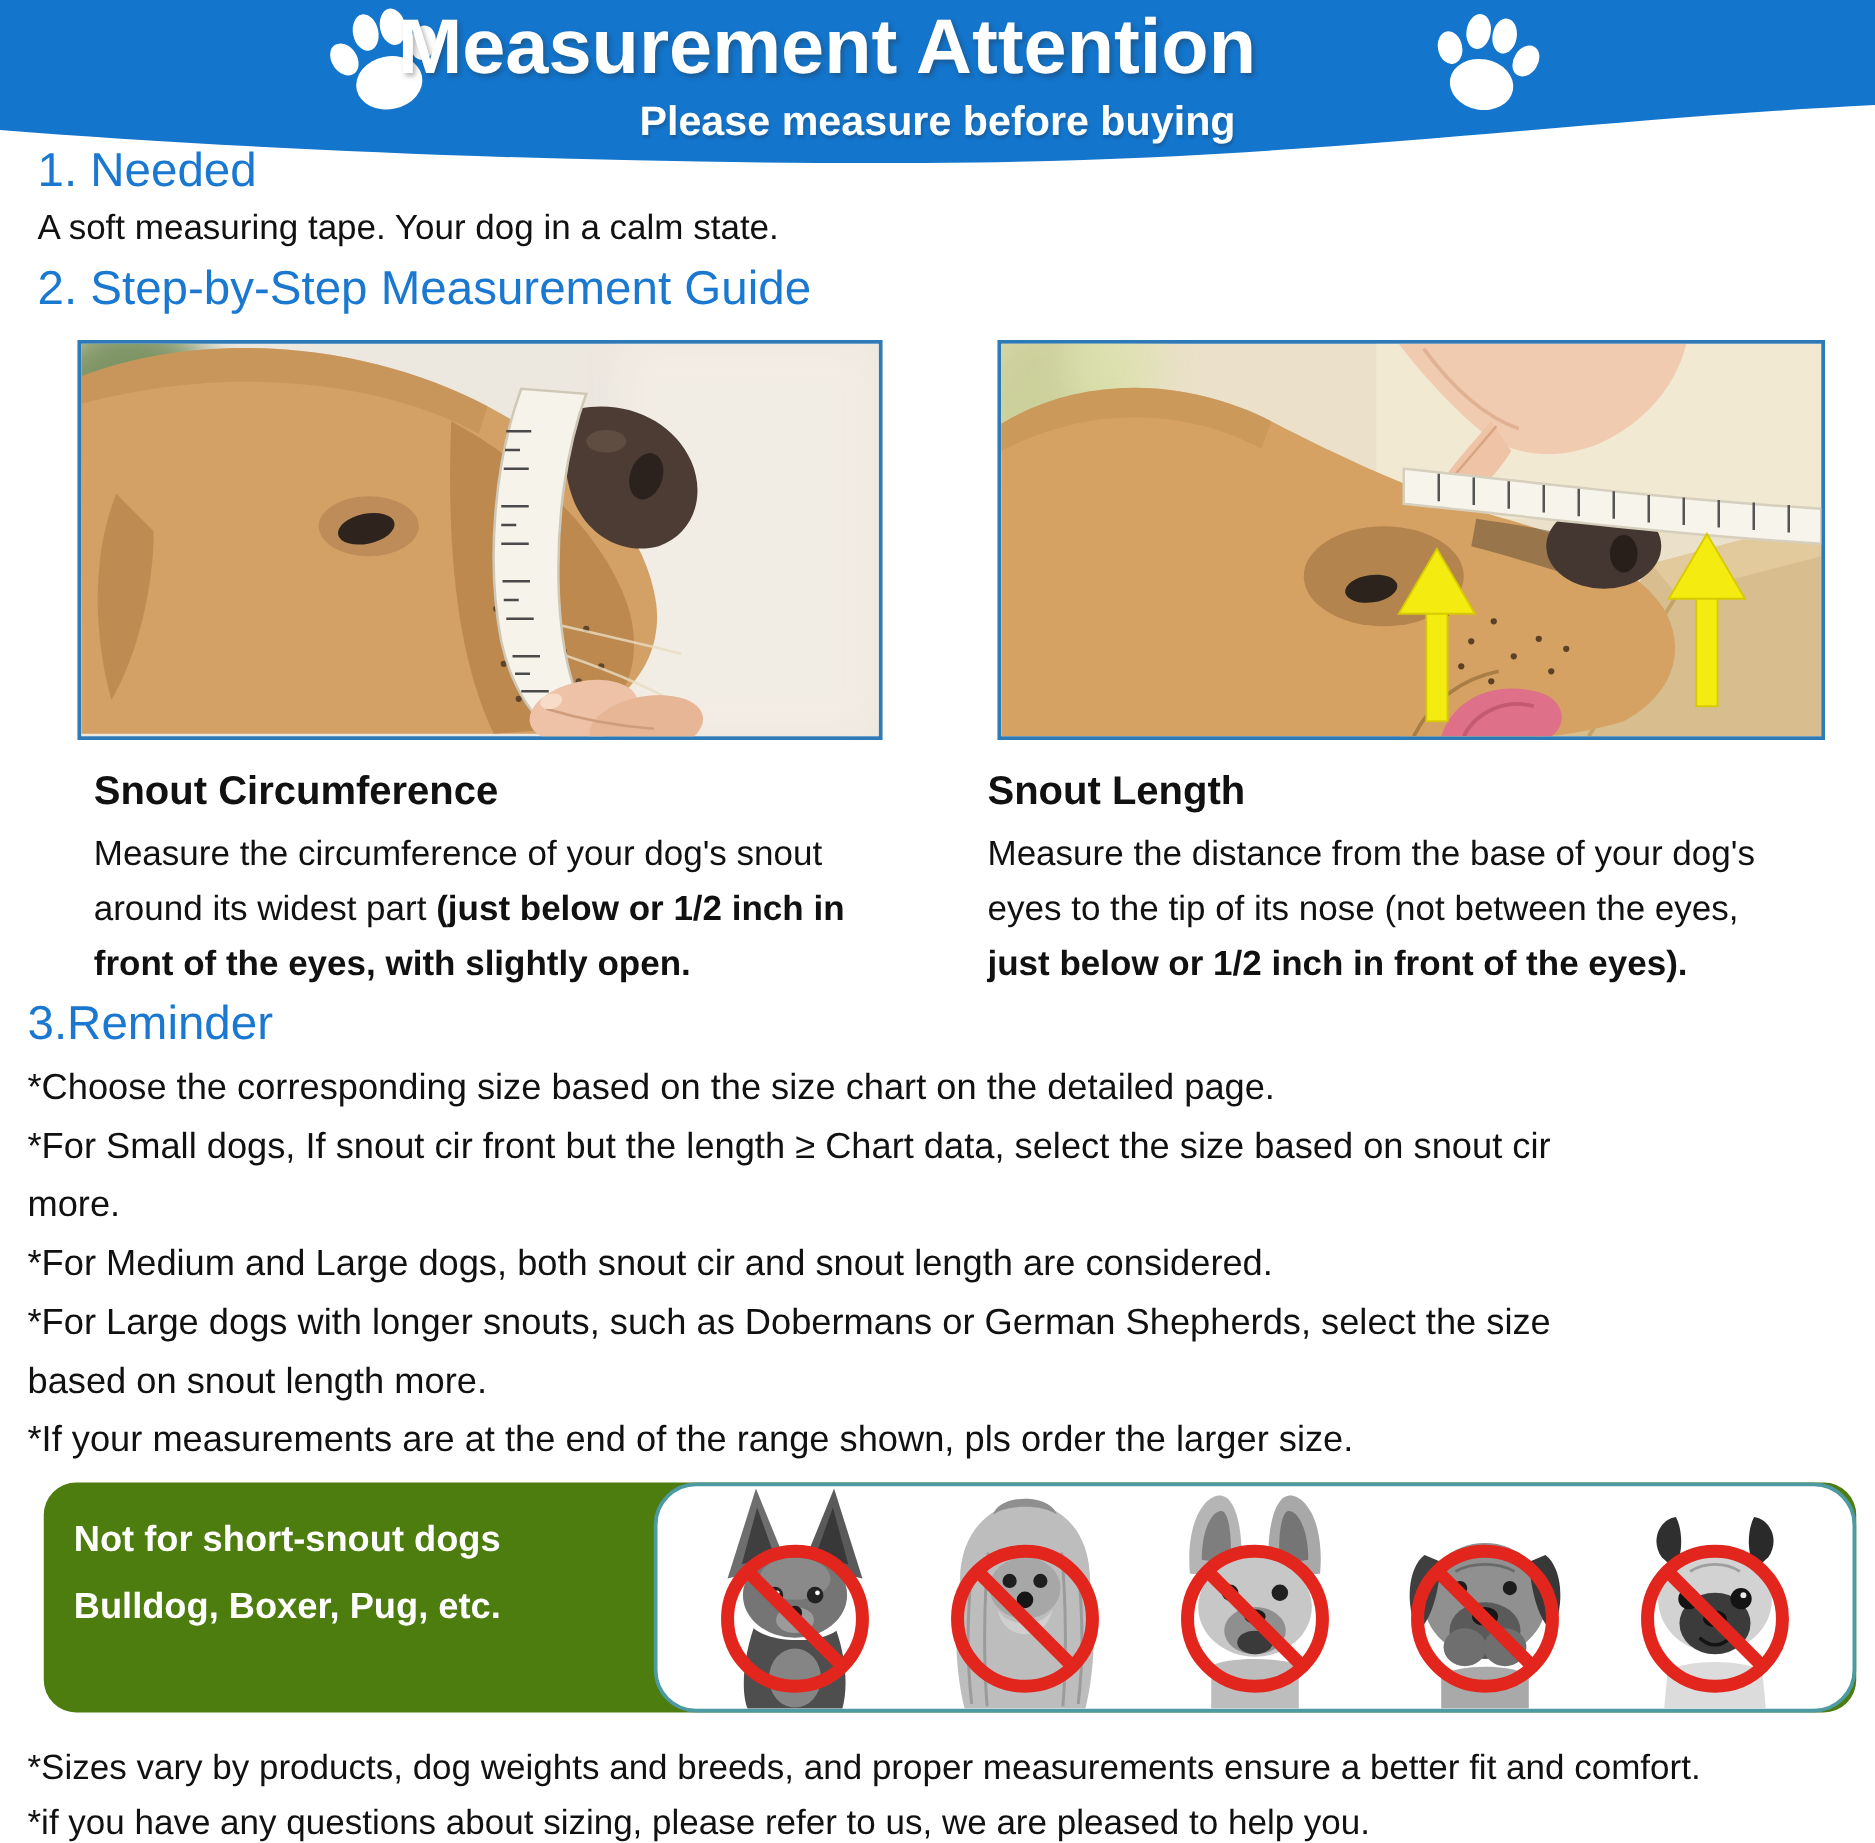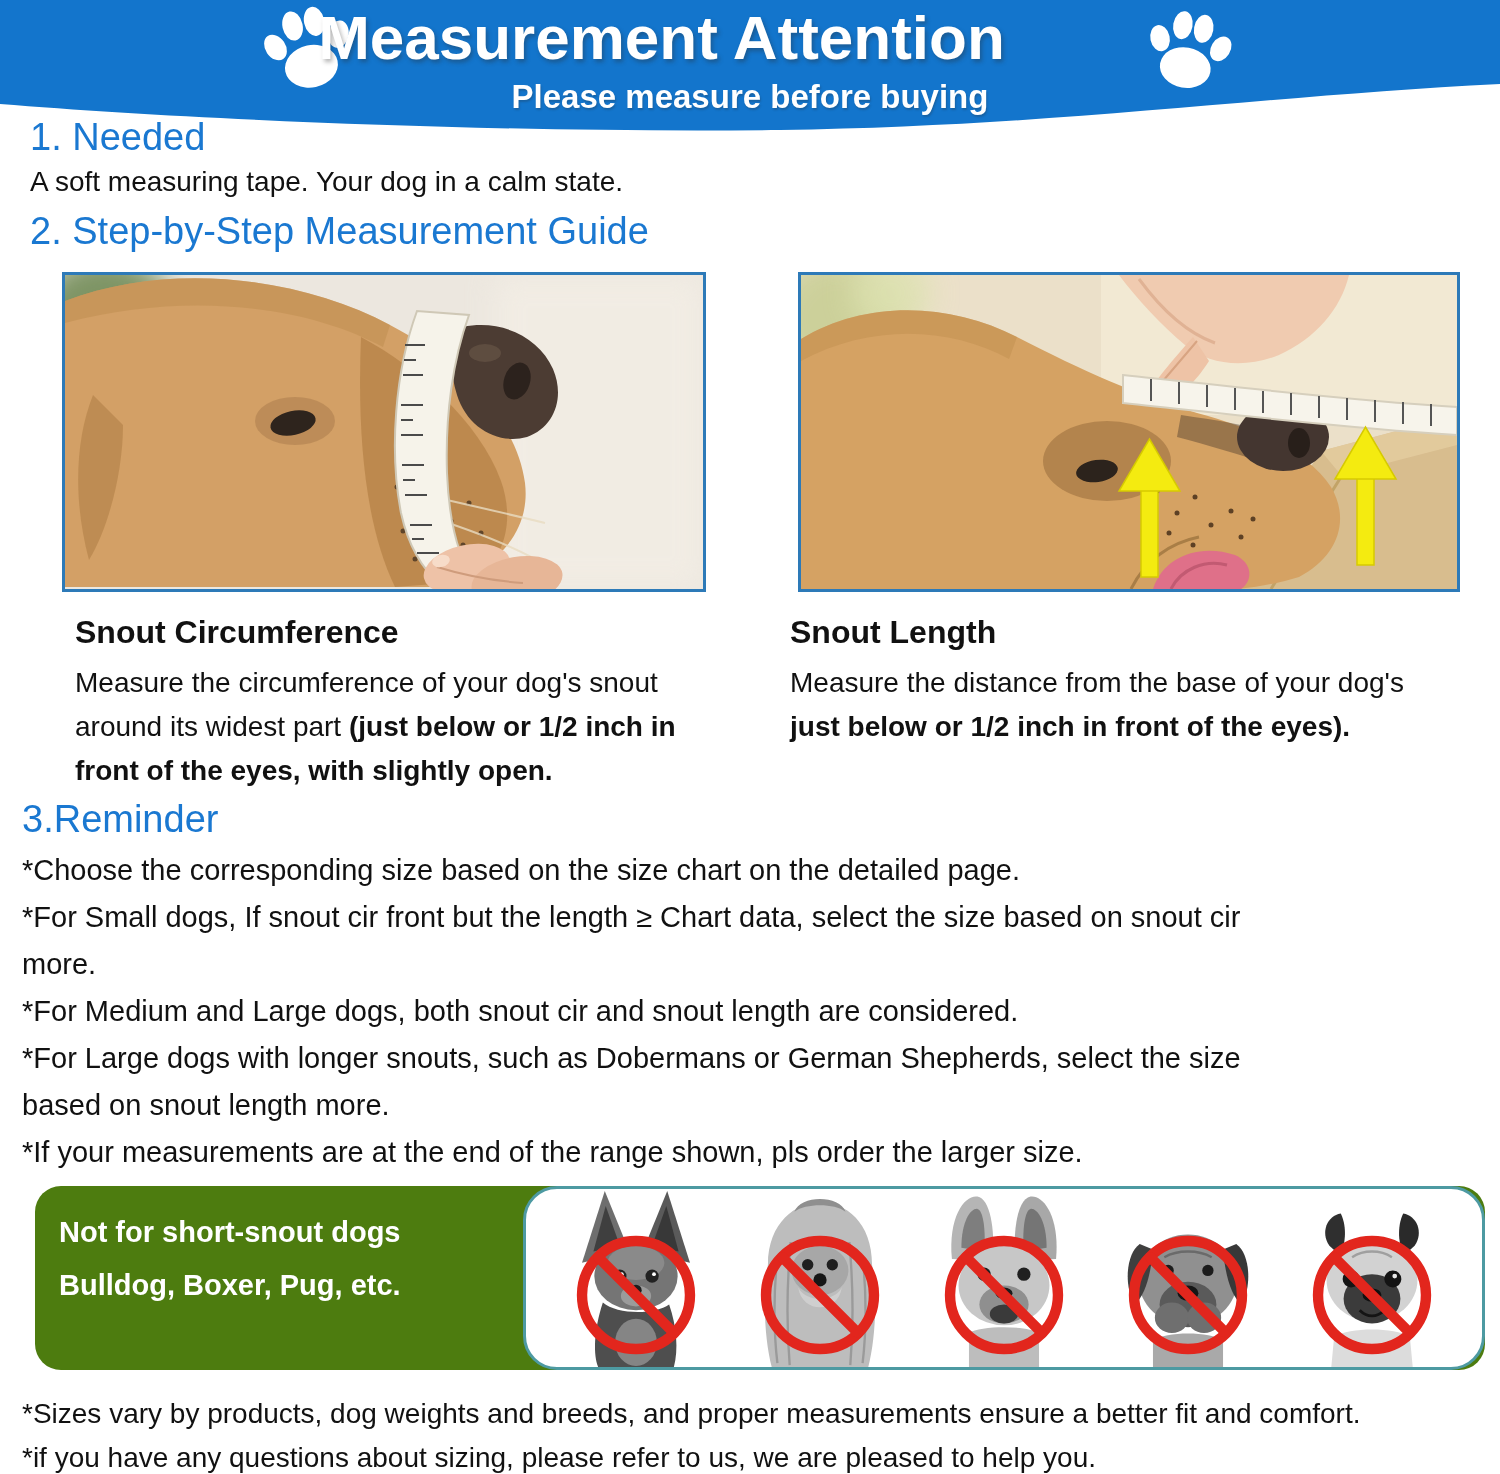--- a/index.html
+++ b/index.html
@@ -249,20 +249,21 @@
   <div id="cap-left" class="cap">
     <h3>Snout Circumference</h3>
     <p><span>Measure the circumference of your dog's snout</span><b></b></p>
     <p><span>around its widest part </span><b>(just below or 1/2 inch in</b></p>
     <p><span></span><b>front of the eyes, with slightly open.</b></p>
   </div>
 
   <div id="cap-right" class="cap">
     <h3>Snout Length</h3>
     <p><span>Measure the distance from the base of your dog's</span><b></b></p>
+    <p><span>eyes to the tip of its nose (not between the eyes,</span><b></b></p>
     <p><span></span><b>just below or 1/2 inch in front of the eyes).</b></p>
   </div>
 
   <div id="sec3-h" class="h-blue">3.Reminder</div>
   <div class="rem-line" style="top:854px">*Choose the corresponding size based on the size chart on the detailed page.</div>
   <div class="rem-line" style="top:901px">*For Small dogs, If snout cir front but the length ≥ Chart data, select the size based on snout cir</div>
   <div class="rem-line" style="top:948px">more.</div>
   <div class="rem-line" style="top:995px">*For Medium and Large dogs, both snout cir and snout length are considered.</div>
   <div class="rem-line" style="top:1042px">*For Large dogs with longer snouts, such as Dobermans or German Shepherds, select the size</div>
   <div class="rem-line" style="top:1089px">based on snout length more.</div>

